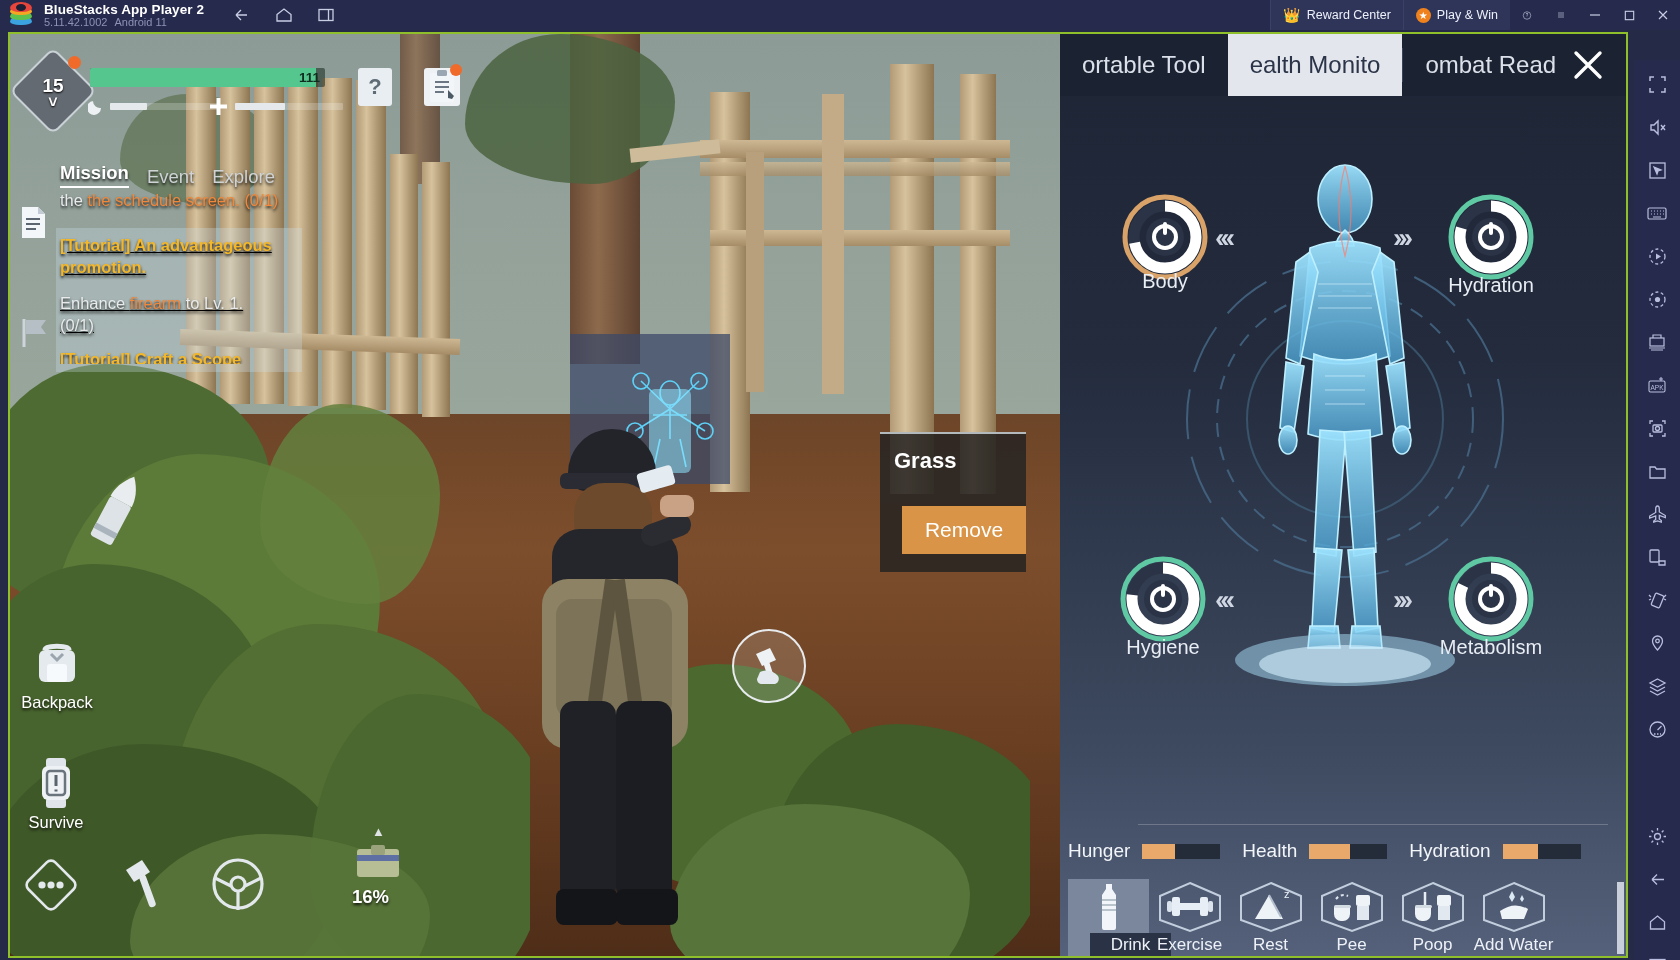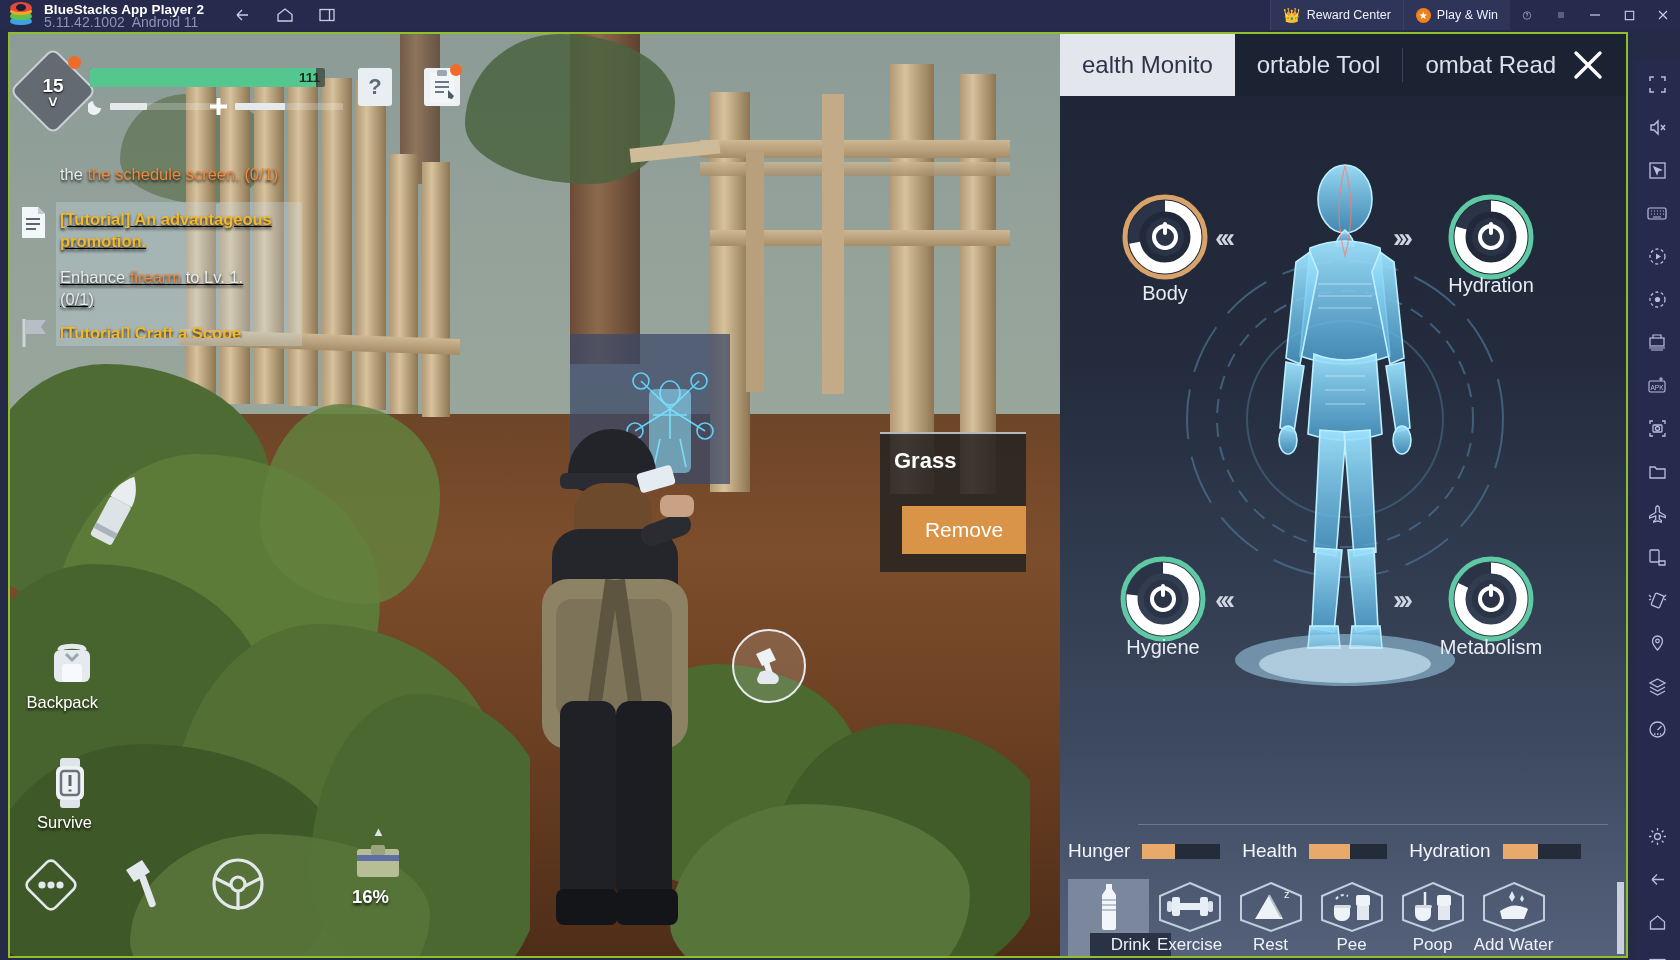--- a/index.html
+++ b/index.html
@@ -6,21 +6,21 @@
   html,body { width:1680px; height:960px; overflow:hidden; background:#252a47;
     font-family:"Liberation Sans", sans-serif; }
 
   
   #titlebar { position:absolute; left:0; top:0; width:1680px; height:30px;
     background:#262b4d; display:flex; align-items:center; z-index:50; }
   #bs-logo { width:26px; height:26px; margin-left:8px; position:relative; flex:0 0 auto;}
   #bs-logo .lay { position:absolute; left:2px; border-radius:50% 50% 45% 45%/60% 60% 40% 40%; }
   .ttl-wrap { margin-left:10px; display:flex; flex-direction:column; justify-content:center; }
   .ttl-main { font-size:13.5px; color:#ffffff; font-weight:bold; letter-spacing:.1px; line-height:14px;}
-  .ttl-sub { font-size:14px; color:#8e93b5; line-height:11px; margin-top:0;}
+  .ttl-sub { font-size:11px; color:#8e93b5; line-height:11px; margin-top:0;}
   .ttl-sub span { margin-right:7px; }
   #nav-icons { display:flex; align-items:center; margin-left:28px; gap:22px; }
   .navico { width:20px; height:20px; display:flex; align-items:center; justify-content:center;
     color:#c9cde4; cursor:pointer; }
   #tb-right { margin-left:auto; display:flex; align-items:center; height:30px; }
   .tb-btn { height:30px; display:flex; align-items:center; gap:6px; padding:0 12px;
     font-size:12.5px; color:#eef0fa; background:#2f3559; border-left:1px solid #3a4068;
     cursor:pointer; }
   .tb-plain { background:transparent; border:none; padding:0 12px; }
   .win-btn { width:34px; height:30px; display:flex; align-items:center; justify-content:center;
@@ -86,21 +86,21 @@
      text-shadow:0 2px 3px rgba(0,0,0,.9); }
   .q-or { color:#f0873a; }
   .q-yel { color:#f4b728; font-weight:bold; }
   #q-highlight { position:absolute; left:-4px; top:34px; width:246px; height:144px;
      background:rgba(205,225,240,.30); }
   #doc-icon { position:absolute; left:10px; top:172px; width:27px; height:33px;}
   #flag-icon { position:absolute; left:8px; top:282px; width:34px; height:34px; }
 
   
   #bullet-icon { position:absolute; left:72px; top:434px; width:66px; height:90px;}
-  .sidebtn { position:absolute; display:flex; flex-direction:column; align-items:flex-end;
+  .sidebtn { position:absolute; display:flex; flex-direction:column; align-items:center;
      cursor:pointer; }
   .sidebtn .lbl { font-size:16.5px; color:#fff; text-shadow:0 2px 3px rgba(0,0,0,.85);
      margin-top:3px;}
   #hammer-circ { position:absolute; left:722px; top:595px; width:74px; height:74px;
      border-radius:50%; background:rgba(255,255,255,.14); border:2.5px solid #e7ebee;
      display:flex; align-items:center; justify-content:center; cursor:pointer;}
   #dots-btn { position:absolute; left:10px; top:820px; width:62px; height:62px; cursor:pointer;}
   #hammer-sm { position:absolute; left:112px; top:820px; width:52px; height:60px;}
   #wheel-btn { position:absolute; left:200px; top:822px; width:56px; height:56px; cursor:pointer;}
   #crate { position:absolute; left:345px; top:805px; width:46px; height:42px;}
@@ -360,20 +360,25 @@
       <svg width="36" height="38" viewBox="0 0 36 38">
             <rect x="6" y="5" width="24" height="29" rx="2" fill="#f2f6f9"></rect>
             <rect x="13" y="2" width="10" height="6" rx="1.5" fill="#9aa7b2"></rect>
             <path d="M11 14h14M11 19h14M11 24h9" stroke="#6b7884" stroke-width="2"></path>
             <path d="M24 22l6 6-2 3-4-1z" fill="#4c5a66"></path>
           </svg>
     </div>
     <div id="clip-dot"></div>
 
     <div id="quest">
+      <div id="quest-tabs">
+        <div class="qtab active">Mission</div>
+        <div class="qtab">Event</div>
+        <div class="qtab">Explore</div>
+      </div>
       <div id="quest-body">
         <div id="q-highlight"></div>
         <div style="position:relative;height:22px;overflow:hidden;margin-top:-4px;">
           <div class="q-line" style="position:absolute;top:-5px;">
             <span>the </span><span class="q-or">the schedule screen. (0/1)</span>
           </div>
         </div>
         <div style="position:relative;margin-top:18px;">
           <div class="q-line q-yel">
             <span>[Tutorial]</span>
@@ -477,22 +482,22 @@
     <div id="up-arrow">▲</div>
 
     <div id="grass-pop">
       <div id="grass-ttl">Grass</div>
       <div id="grass-btn">Remove</div>
     </div>
 
     <div id="panel">
 
       <div id="panel-tabs">
+        <div class="ptab">ortable Tool</div>
         <div class="ptab active">ealth Monito</div>
-        <div class="ptab">ortable Tool</div>
         <div class="ptab-sep"></div>
         <div class="ptab">ombat Read</div>
       </div>
       <div id="panel-close">
         <svg width="42" height="42" viewBox="0 0 42 42" stroke="#ffffff" stroke-width="3.4" stroke-linecap="round">
               <path d="M9 9l24 24M33 9L9 33"></path>
             </svg>
       </div>
 
       <div style="position:absolute;left:120px;top:220px;width:330px;height:330px;">
@@ -542,21 +547,21 @@
       <div class="statring" style="left:62px;top:160px;">
         <svg width="86" height="86" viewBox="0 0 86 86">
           <circle cx="43" cy="43" r="40" fill="none" stroke="#d8a268" stroke-width="5"></circle>
           <circle cx="43" cy="43" r="31" fill="none" stroke="#2a3446" stroke-width="11"></circle>
           <circle cx="43" cy="43" r="31" fill="none" stroke="#ffffff" stroke-width="11" stroke-dasharray="140 195" transform="rotate(-90 43 43)"></circle>
           <circle cx="43" cy="43" r="19" fill="#2a3446"></circle>
           <circle cx="43" cy="43" r="11" fill="none" stroke="#ffffff" stroke-width="4"></circle>
           <path d="M43 30 v9" stroke="#ffffff" stroke-width="4" stroke-linecap="round"></path>
         </svg>
       </div>
-      <div class="statlabel" style="left:25px;top:248px;">Body</div>
+      <div class="statlabel" style="left:25px;top:236px;">Body</div>
       <div class="chev" style="left:155px;top:188px;">‹‹‹</div>
 
       <div class="statring" style="left:388px;top:160px;">
         <svg width="86" height="86" viewBox="0 0 86 86">
           <circle cx="43" cy="43" r="40" fill="none" stroke="#5fc9a4" stroke-width="5"></circle>
           <circle cx="43" cy="43" r="31" fill="none" stroke="#2a3446" stroke-width="11"></circle>
           <circle cx="43" cy="43" r="31" fill="none" stroke="#ffffff" stroke-width="11" stroke-dasharray="155 195" transform="rotate(-90 43 43)"></circle>
           <circle cx="43" cy="43" r="19" fill="#2a3446"></circle>
           <circle cx="43" cy="43" r="11" fill="none" stroke="#ffffff" stroke-width="4"></circle>
           <path d="M43 30 v9" stroke="#ffffff" stroke-width="4" stroke-linecap="round"></path>

